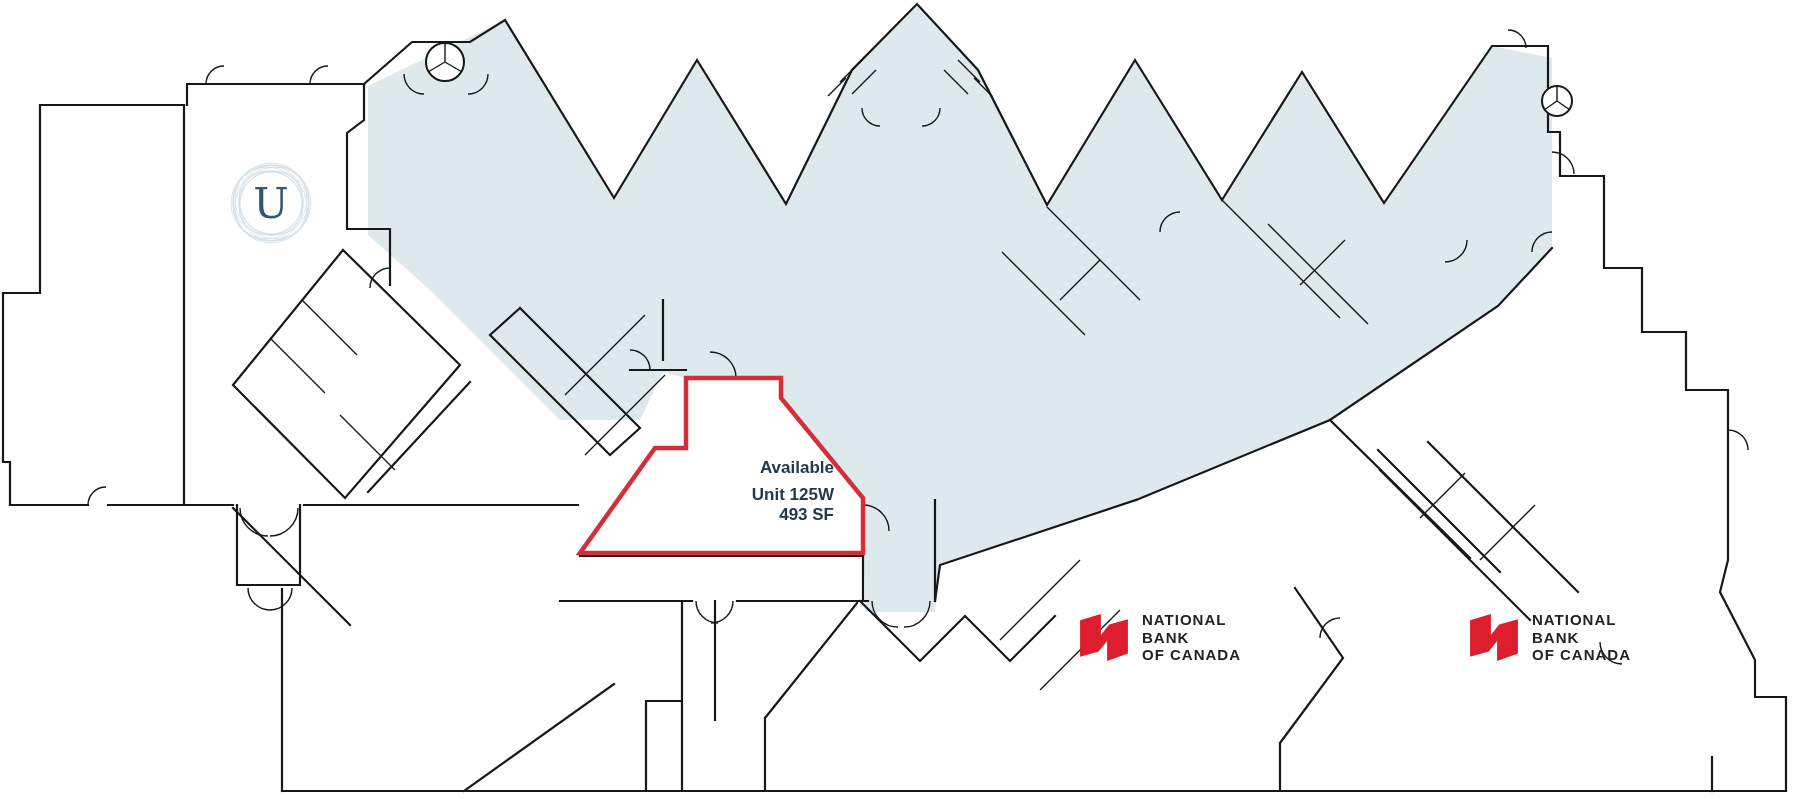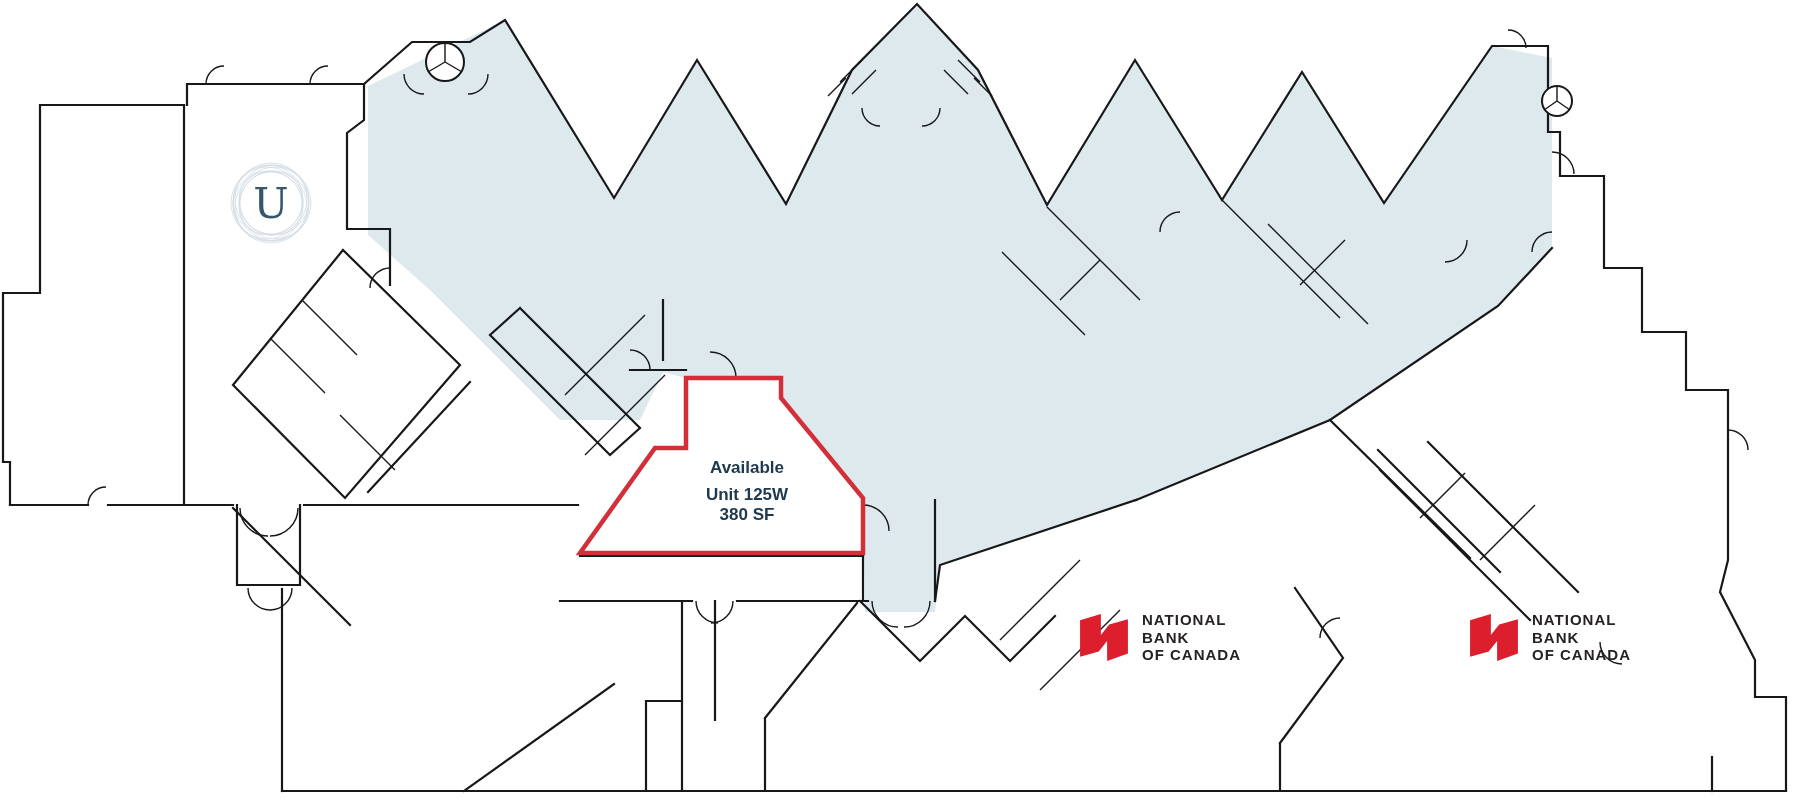--- a/index.html
+++ b/index.html
@@ -21,21 +21,21 @@
   svg.plan{position:absolute;left:0;top:0;}
   .w{stroke:var(--wall);stroke-width:2.2;fill:none;stroke-linejoin:miter;stroke-linecap:square;}
   .wt{stroke:var(--wall);stroke-width:1.4;fill:none;}
   .arc{stroke:var(--wall);stroke-width:1.4;fill:none;}
   .blue-fill{fill:var(--blue);stroke:none;}
   .unit{stroke:var(--red);stroke-width:4.5;fill:none;stroke-linejoin:miter;cursor:pointer;}
   .pillar{stroke:var(--wall);stroke-width:2;fill:#fff;}
 
   .unit-label{
     position:absolute;left:660px;top:458px;width:174px;
-    text-align:center;color:var(--label);font-weight:bold;font-size:17px;line-height:20px;
+    text-align:right;color:var(--label);font-weight:bold;font-size:17px;line-height:20px;
   }
   .unit-label .gap{height:7px;}
 
   .tenant{position:absolute;display:flex;align-items:flex-end;}
   .tenant .flag{width:52px;height:52px;margin-right:12px;}
   .tenant .flag path{fill:var(--nbc-red);}
   .tenant .tname{
     color:var(--nbc-text);font-weight:bold;font-size:15px;line-height:17.5px;
     letter-spacing:1px;padding-top:1px;
   }
@@ -154,21 +154,21 @@
       <path class="wt" d="M1557,101 L1557,86 M1557,101 L1544,110 M1557,101 L1570,110"></path>
     </g>
 
     <path class="unit" d="M686,378 L781,378 L781,398 L863,498 L863,553 L580,553 L655,448 L686,448 Z"></path>
   </svg>
 
   <div class="unit-label">
     <div>Available</div>
     <div class="gap"></div>
     <div>Unit 125W</div>
-    <div>380 SF</div>
+    <div>493 SF</div>
   </div>
 
   <div class="tenant tenant-1">
     <svg class="flag" viewBox="0 0 50 50">
       <path d="M2,8 L22,2 L22,22 L30,12 L48,7 L48,40 L28,47 L28,28 L20,38 L2,43 Z"></path>
     </svg>
     <div class="tname">
       <div>NATIONAL</div>
       <div>BANK</div>
       <div>OF CANADA</div>

